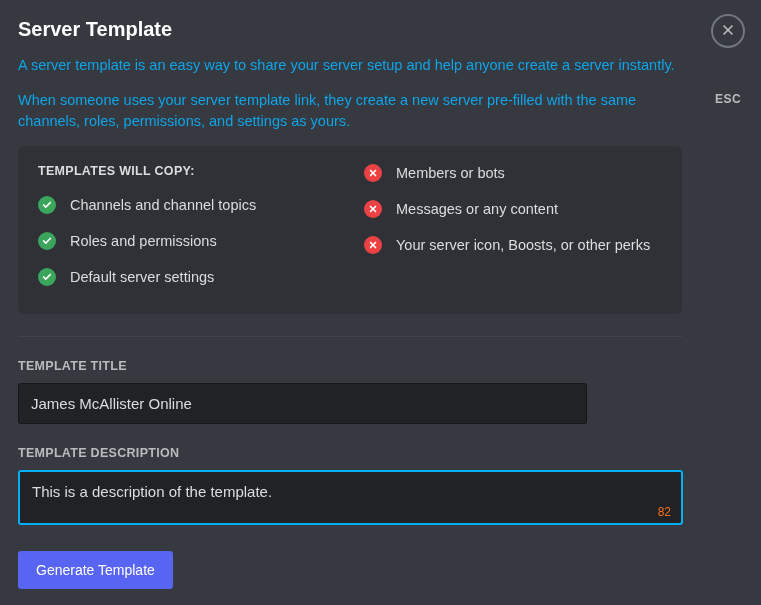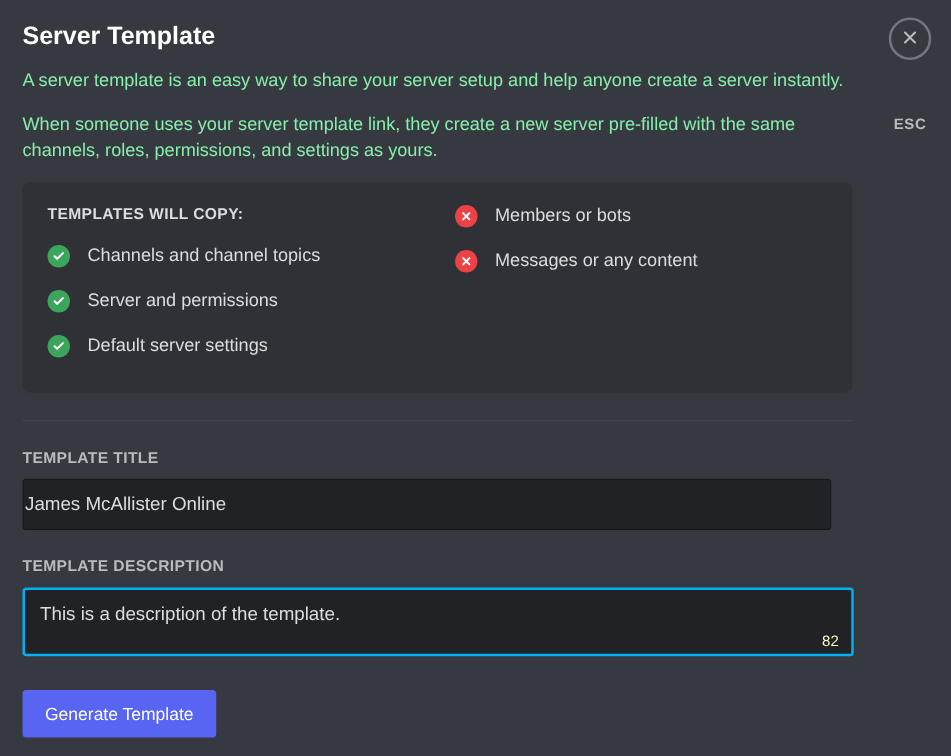--- a/index.html
+++ b/index.html
@@ -16,21 +16,21 @@
     padding: 18px 18px 18px 18px;
     width: 700px;
   }
   .title {
     color: #ffffff;
     font-size: 20px;
     font-weight: 600;
     margin-bottom: 14px;
   }
   .desc {
-    color: #86efac;
+    color: #0ea5e9;
     font-size: 14.5px;
     line-height: 1.45;
     margin-bottom: 14px;
   }
   .info-box {
     background: #2f3136;
     border-radius: 6px;
     padding: 18px 20px 10px 20px;
     display: flex;
     gap: 28px;
@@ -70,25 +70,25 @@
     margin: 0 0 22px 0;
   }
   .field-label {
     color: #b9bbbe;
     font-size: 12.5px;
     font-weight: 700;
     letter-spacing: 0.3px;
     margin-bottom: 10px;
   }
   .text-input {
-    width: 647px;
+    width: 569px;
     background: #202225;
     border: 1px solid rgba(0,0,0,0.3);
     border-radius: 3px;
-    padding: 11px 1px;
+    padding: 11px 12px;
     color: #dcddde;
     font-size: 15px;
     font-family: inherit;
     outline: none;
     margin-bottom: 22px;
   }
   .textarea-wrap {
     position: relative;
     width: 665px;
     margin-bottom: 22px;
@@ -103,21 +103,21 @@
     color: #dcddde;
     font-size: 15px;
     font-family: inherit;
     outline: none;
     resize: none;
   }
   .char-count {
     position: absolute;
     right: 12px;
     bottom: 10px;
-    color: #fef9c3;
+    color: #f97316;
     font-size: 12px;
   }
   .gen-button {
     background: #5865f2;
     color: #ffffff;
     border: none;
     border-radius: 3px;
     padding: 11px 18px;
     font-size: 14px;
     font-weight: 500;
@@ -170,21 +170,21 @@
             </svg>
         </span>
         <span>Channels and channel topics</span>
       </div>
       <div class="item-row">
         <span class="icon-circle icon-check">
           <svg viewBox="0 0 24 24" fill="none" stroke="#ffffff" stroke-width="4" stroke-linecap="round" stroke-linejoin="round">
               <polyline points="20 6 9 17 4 12"></polyline>
             </svg>
         </span>
-        <span>Server and permissions</span>
+        <span>Roles and permissions</span>
       </div>
       <div class="item-row">
         <span class="icon-circle icon-check">
           <svg viewBox="0 0 24 24" fill="none" stroke="#ffffff" stroke-width="4" stroke-linecap="round" stroke-linejoin="round">
               <polyline points="20 6 9 17 4 12"></polyline>
             </svg>
         </span>
         <span>Default server settings</span>
       </div>
     </div>
@@ -199,20 +199,29 @@
         <span>Members or bots</span>
       </div>
       <div class="item-row">
         <span class="icon-circle icon-cross">
           <svg viewBox="0 0 24 24" fill="none" stroke="#ffffff" stroke-width="4" stroke-linecap="round">
               <line x1="18" y1="6" x2="6" y2="18"></line>
               <line x1="6" y1="6" x2="18" y2="18"></line>
             </svg>
         </span>
         <span>Messages or any content</span>
+      </div>
+      <div class="item-row">
+        <span class="icon-circle icon-cross">
+          <svg viewBox="0 0 24 24" fill="none" stroke="#ffffff" stroke-width="4" stroke-linecap="round">
+              <line x1="18" y1="6" x2="6" y2="18"></line>
+              <line x1="6" y1="6" x2="18" y2="18"></line>
+            </svg>
+        </span>
+        <span>Your server icon, Boosts, or other perks</span>
       </div>
     </div>
   </div>
 
   <hr class="divider">
 
   <div class="field-label">TEMPLATE TITLE</div>
   <input class="text-input" type="text" value="James McAllister Online" style="">
 
   <div class="field-label">TEMPLATE DESCRIPTION</div>

